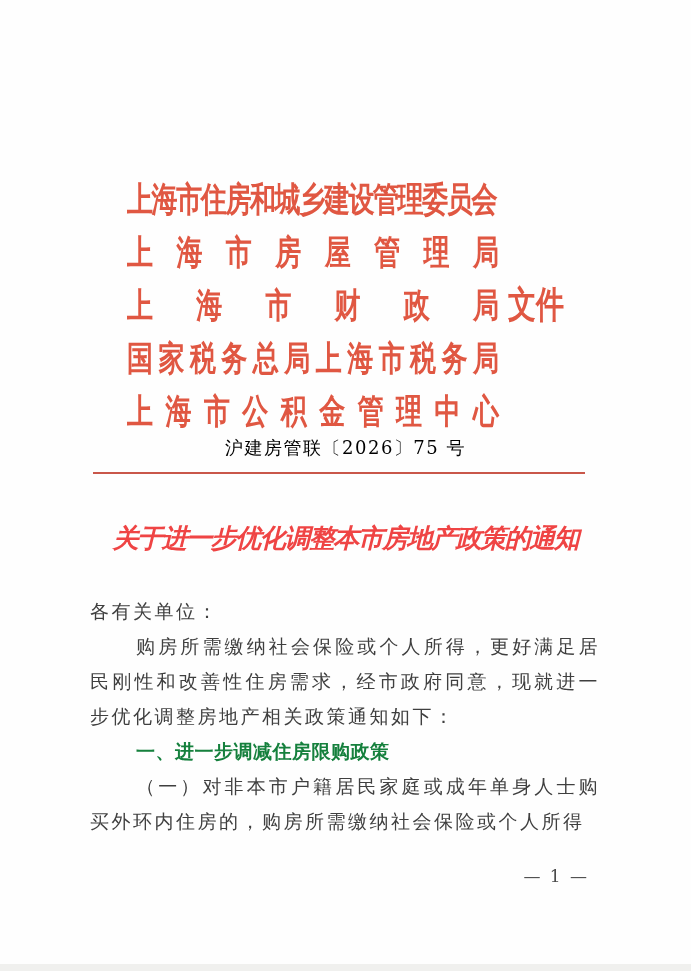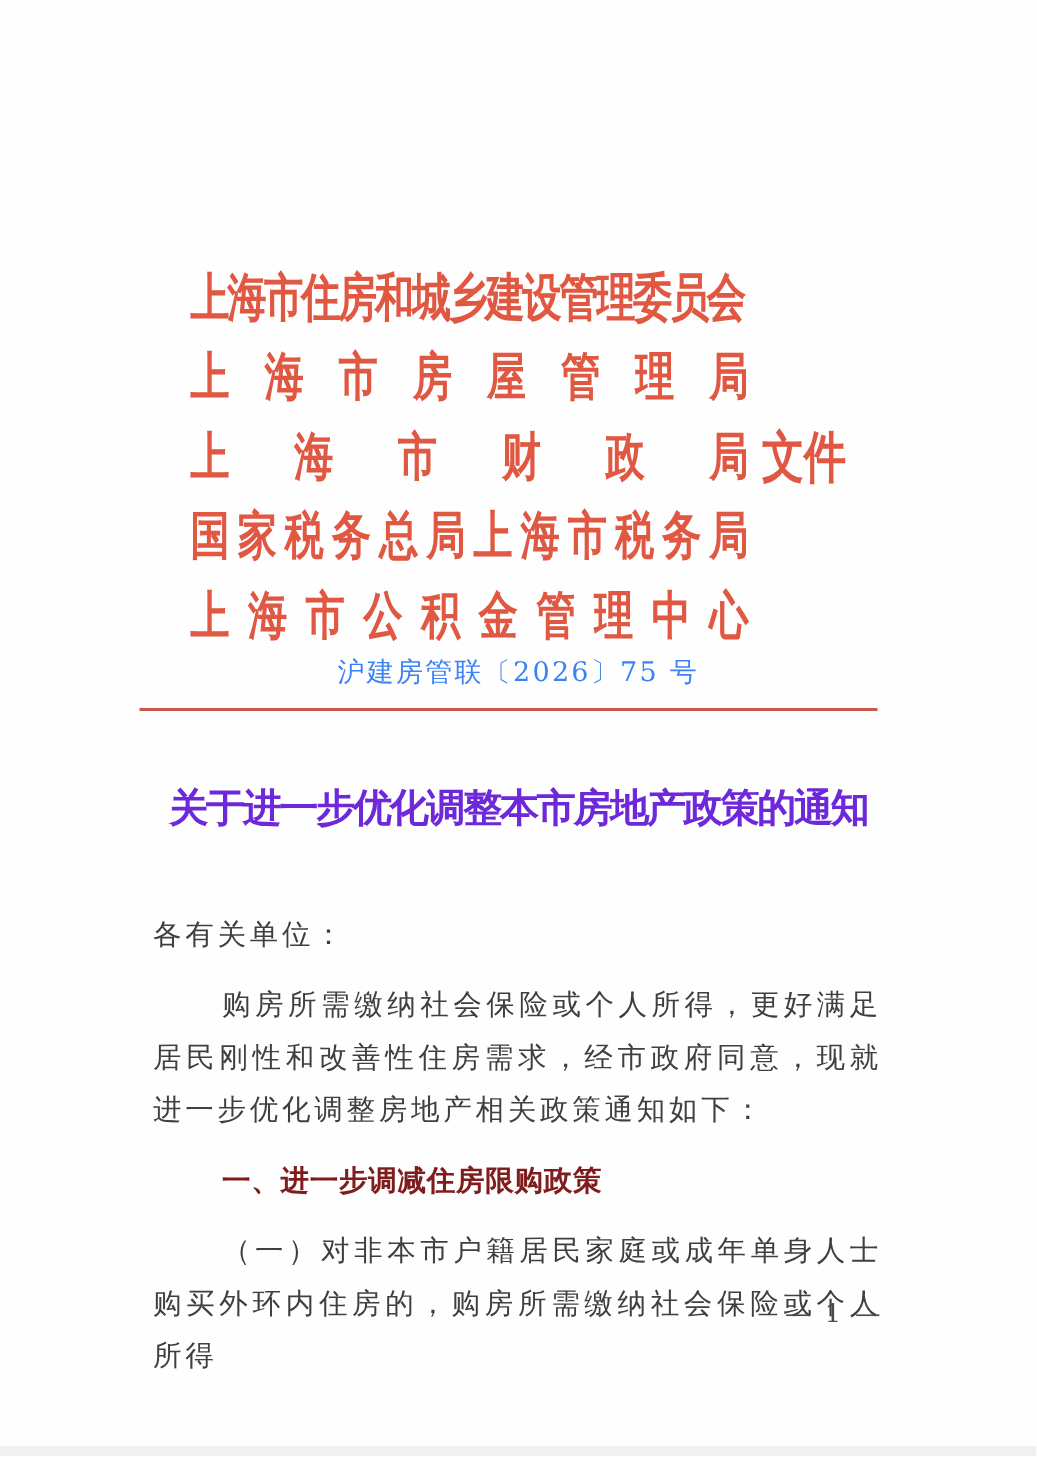--- a/index.html
+++ b/index.html
@@ -56,21 +56,21 @@
 
   
   .doc-number {
     position: absolute;
     left: 93px;
     top: 436px;
     width: 505px;
     text-align: center;
     font-size: 18px;
     letter-spacing: 1.5px;
-    color: #3b82f6;
+    color: #000000;
   }
 
   
   .red-rule {
     position: absolute;
     left: 93px;
     top: 472px;
     width: 492px;
     height: 2px;
     background: #c9574a;
@@ -80,48 +80,49 @@
   .title {
     position: absolute;
     left: 0;
     top: 521px;
     width: 691px;
     margin: 0;
     text-align: center;
     font-size: 26px;
     font-weight: bold;
     letter-spacing: -1.5px;
-    color: #6d28d9;
+    color: #ef4444;
+    font-style: italic;
   }
 
   
   .body {
     position: absolute;
     left: 90px;
     top: 594px;
     width: 510px;
     font-size: 19px;
     line-height: 35px;
     color: #3f3f3f;
     letter-spacing: 2.5px;
   }
   .body p {
-    margin: 12px;
+    margin: 0;
     text-align: justify;
   }
   .salutation {
     text-indent: 0;
   }
   .para {
     text-indent: 46px;
   }
   .heading {
     text-indent: 46px;
     font-weight: bold;
-    color: #7f1d1d;
+    color: #15803d;
     letter-spacing: 0.5px;
   }
 
   
   .page-number {
     position: absolute;
     top: 866px;
     right: 102px;
     font-size: 17px;
     letter-spacing: 2px;

